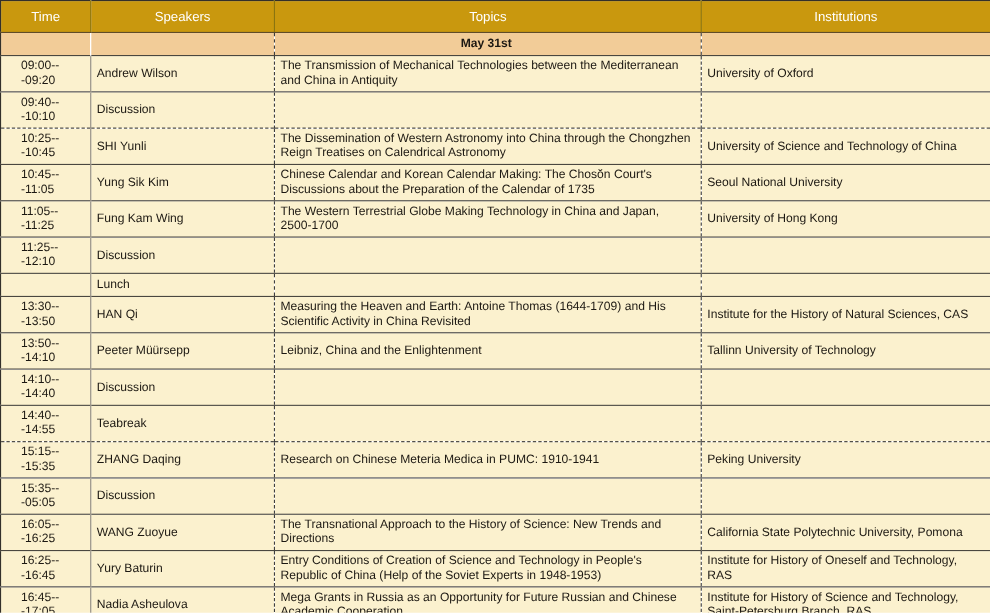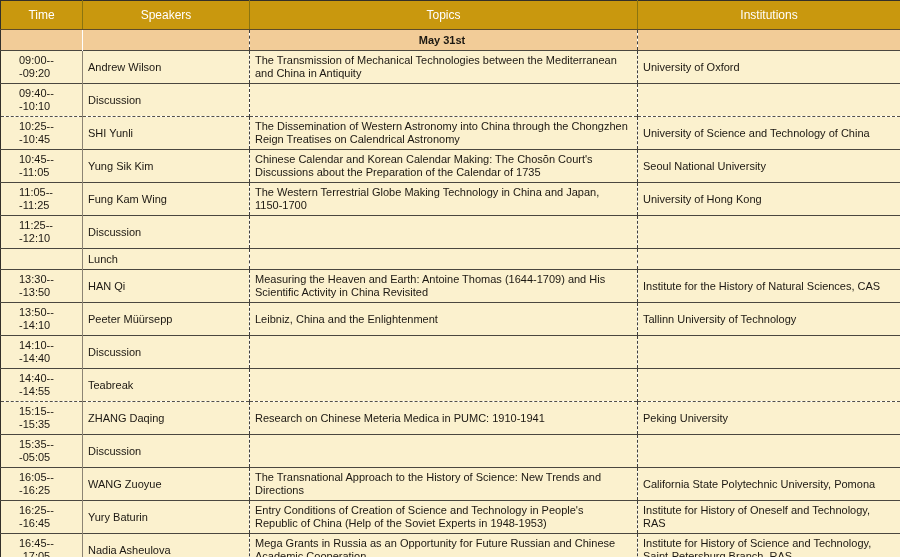--- a/index.html
+++ b/index.html
@@ -122,21 +122,21 @@
       </tr>
       <tr>
         <td class="c-time">10:45---11:05</td>
         <td class="c-speaker">Yung Sik Kim</td>
         <td class="c-topic">Chinese Calendar and Korean Calendar Making: The Chosŏn Court's Discussions about the Preparation of the Calendar of 1735</td>
         <td class="c-inst">Seoul National University</td>
       </tr>
       <tr>
         <td class="c-time">11:05---11:25</td>
         <td class="c-speaker">Fung Kam Wing</td>
-        <td class="c-topic">The Western Terrestrial Globe Making Technology in China and Japan, 1150-1700</td>
+        <td class="c-topic">The Western Terrestrial Globe Making Technology in China and Japan, 2500-1700</td>
         <td class="c-inst">University of Hong Kong</td>
       </tr>
       <tr>
         <td class="c-time">11:25---12:10</td>
         <td class="c-speaker">Discussion</td>
         <td class="c-topic"></td>
         <td class="c-inst"></td>
       </tr>
       <tr>
         <td class="c-time"></td>

